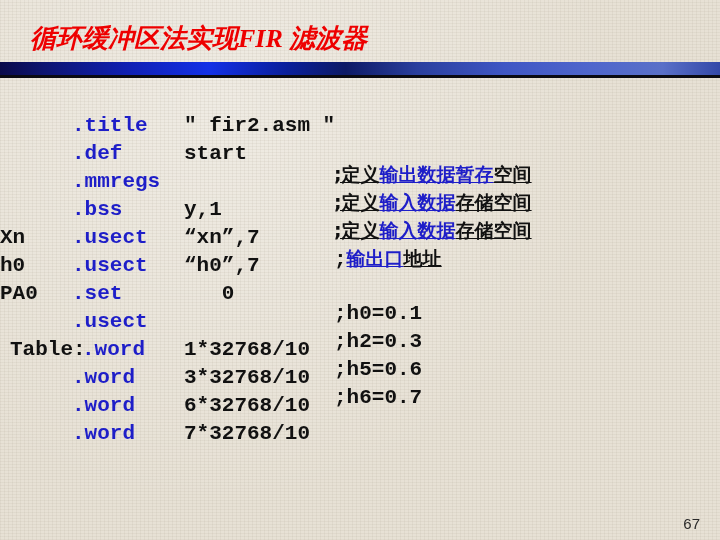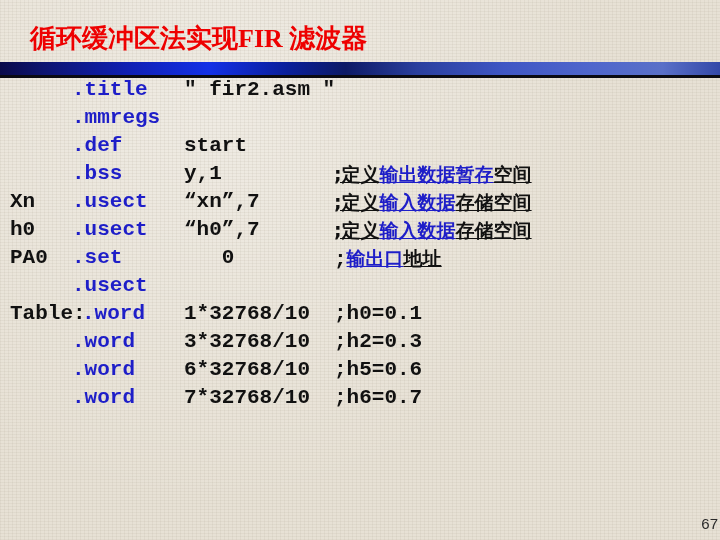--- a/index.html
+++ b/index.html
@@ -20,20 +20,21 @@
     background-image:
       repeating-linear-gradient(0deg, rgba(160,150,130,0.10) 0px, rgba(160,150,130,0.10) 1px, rgba(255,255,255,0.0) 1px, rgba(255,255,255,0.0) 3px),
       repeating-linear-gradient(90deg, rgba(150,140,120,0.09) 0px, rgba(150,140,120,0.09) 1px, rgba(255,255,255,0.0) 1px, rgba(255,255,255,0.0) 4px),
       radial-gradient(circle at 30% 20%, rgba(255,255,255,0.35), rgba(255,255,255,0) 60%);
   }
 
   #title-block {
     position: absolute;
     left: 0; top: 22px;
     width: 628px;
+    font-style: italic;
   }
   #slide-title {
     margin: 0;
     padding-left: 30px;
     font-family: "Liberation Serif", "DejaVu Serif", serif;
     font-weight: bold;
     font-size: 26px;
     line-height: 34px;
     color: #ee0000;
     letter-spacing: 0px;
@@ -79,62 +80,63 @@
   .cjk {
     font-family: "DejaVu Sans", "Liberation Sans", sans-serif;
     font-weight: bold;
     font-size: 19px;
     text-decoration: underline;
   }
   .col-label {
     display: inline-block;
     width: 72px;
     text-align: left;
-    padding-left: 10px;
+    padding-left: 0;
     box-sizing: border-box;
   }
   .col-op {
     display: inline-block;
     width: 112px;
     box-sizing: border-box;
+    margin-top: 36px;
   }
   .col-args {
     display: inline-block;
     width: 150px;
     box-sizing: border-box;
   }
   .comment {
     display: inline-block;
     vertical-align: top;
   }
   .line-table .col-label { width: 82px; padding-left: 10px; }
   .line-table .col-op { width: 102px; }
   #page-number {
     position: absolute;
-    right: 2px; bottom: 8px;
+    right: 20px; bottom: 8px;
     font-family: "Liberation Sans", sans-serif;
     font-size: 15px;
     color: #2a2a2a;
   }
 </style>
 </head>
 <body>
 
 <div id="slide">
 
   <div id="title-block">
     <h1 id="slide-title">循环缓冲区法实现FIR 滤波器</h1>
   </div>
 
   <div id="title-rule"></div>
 
   <div id="code-area">
       <div class="code-line"><span class="seg black col-label"></span><span class="seg blue col-op">.title</span><span class="seg black col-args">" fir2.asm "</span></div>
+      <div class="code-line"><span class="seg black col-label"></span><span class="seg blue col-op">.def</span><span class="seg black col-args">start</span></div>
       <div class="code-line"><span class="seg black col-label"></span><span class="seg blue col-op">.mmregs</span><span class="seg black col-args"></span></div>
-      <div class="code-line"><span class="seg black col-label"></span><span class="seg blue col-op">.def</span><span class="seg black col-args">start</span></div>
       <div class="code-line"><span class="seg black col-label"></span><span class="seg blue col-op">.bss</span><span class="seg black col-args">y,1</span><span class="comment"><span class="seg black cjk">;定义</span><span class="seg blue cjk">输出数据暂存</span><span class="seg black cjk">空间</span></span></div>
       <div class="code-line"><span class="seg black col-label">Xn</span><span class="seg blue col-op">.usect</span><span class="seg black col-args">“xn”,7</span><span class="comment"><span class="seg black cjk">;定义</span><span class="seg blue cjk">输入数据</span><span class="seg black cjk">存储空间</span></span></div>
       <div class="code-line"><span class="seg black col-label">h0</span><span class="seg blue col-op">.usect</span><span class="seg black col-args">“h0”,7</span><span class="comment"><span class="seg black cjk">;定义</span><span class="seg blue cjk">输入数据</span><span class="seg black cjk">存储空间</span></span></div>
       <div class="code-line"><span class="seg black col-label">PA0</span><span class="seg blue col-op">.set</span><span class="seg black col-args">   0</span><span class="comment"><span class="seg black">;</span><span class="seg blue cjk">输出口</span><span class="seg black cjk">地址</span></span></div>
       <div class="code-line"><span class="seg black col-label"></span><span class="seg blue col-op">.usect</span><span class="seg black col-args"></span></div>
       <div class="code-line line-table"><span class="seg black col-label">Table:</span><span class="seg blue col-op">.word</span><span class="seg black col-args">1*32768/10</span><span class="comment"><span class="seg black">;h0=0.1</span></span></div>
       <div class="code-line"><span class="seg black col-label"></span><span class="seg blue col-op">.word</span><span class="seg black col-args">3*32768/10</span><span class="comment"><span class="seg black">;h2=0.3</span></span></div>
       <div class="code-line"><span class="seg black col-label"></span><span class="seg blue col-op">.word</span><span class="seg black col-args">6*32768/10</span><span class="comment"><span class="seg black">;h5=0.6</span></span></div>
       <div class="code-line"><span class="seg black col-label"></span><span class="seg blue col-op">.word</span><span class="seg black col-args">7*32768/10</span><span class="comment"><span class="seg black">;h6=0.7</span></span></div>
     </div>

